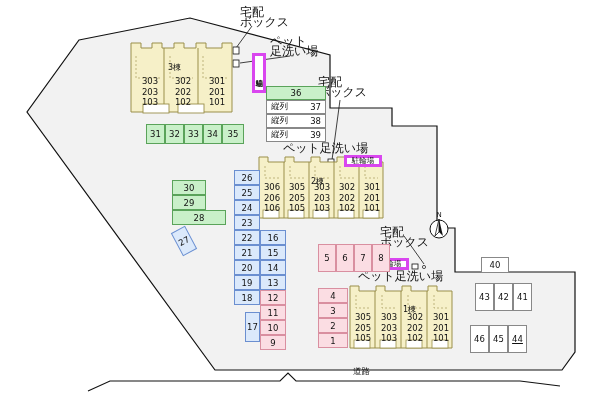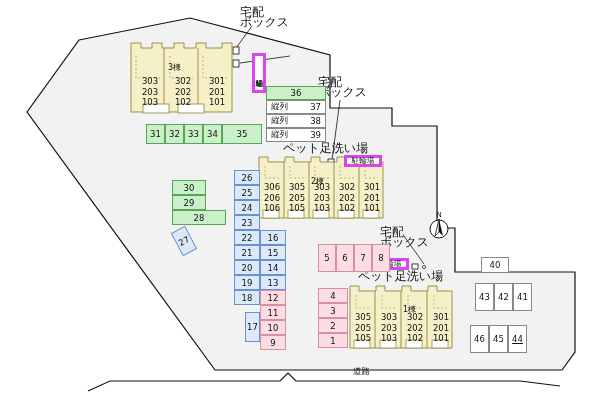--- a/index.html
+++ b/index.html
@@ -116,20 +116,22 @@
     <svg width="24" height="34" viewBox="0 0 24 34">
       <text x="12" y="9" font-size="7" text-anchor="middle" fill="#111" font-family="DejaVu Sans, sans-serif">N</text>
       <circle cx="12" cy="21" r="9" fill="#fff" stroke="#111" stroke-width="1"></circle>
       <path d="M 12,11 L 8,28 L 12,24 Z" fill="#fff" stroke="#111" stroke-width="0.8"></path>
       <path d="M 12,11 L 16,28 L 12,24 Z" fill="#111"></path>
     </svg>
   </div>
 
   <div class="note" style="left:240px;top:8px;width:62px;">宅配
 ボックス</div>
+  <div class="note" style="left:270px;top:37px;width:62px;">ペット
+足洗い場</div>
   <div class="note" style="left:318px;top:78px;width:62px;">宅配
 ボックス</div>
   <div class="note" style="left:283px;top:144px;width:96px;">ペット足洗い場</div>
   <div class="note" style="left:380px;top:228px;width:62px;">宅配
 ボックス</div>
   <div class="note" style="left:358px;top:272px;width:96px;">ペット足洗い場</div>
 
   <div class="boxlabel vert" style="left:252px;top:53px;width:14px;height:40px;">駐輪場</div>
   <div class="boxlabel" style="left:344px;top:155px;width:38px;height:12px;">駐輪場</div>
   <div class="boxlabel" style="left:371px;top:258px;width:38px;height:12px;">駐輪場</div>
@@ -204,21 +206,21 @@
   <div class="unitcol" style="left:429px;top:312px;width:24px;">
     <div>301</div>
     <div>201</div>
     <div>101</div>
   </div>
 
   <div class="cell green" style="left:146px;top:124px;width:19px;height:20px;">31</div>
   <div class="cell green" style="left:165px;top:124px;width:19px;height:20px;">32</div>
   <div class="cell green" style="left:184px;top:124px;width:19px;height:20px;">33</div>
   <div class="cell green" style="left:203px;top:124px;width:19px;height:20px;">34</div>
-  <div class="cell green" style="left:222px;top:124px;width:40px;height:20px;">35</div>
+  <div class="cell green" style="left:222px;top:124px;width:22px;height:20px;">35</div>
 
   <div class="cell green" style="left:266px;top:86px;width:60px;height:14px;">36</div>
   <div class="cell tate" style="left:266px;top:100px;width:60px;height:14px;">
     <span>縦列</span>
     <span>37</span>
   </div>
   <div class="cell tate" style="left:266px;top:114px;width:60px;height:14px;">
     <span>縦列</span>
     <span>38</span>
   </div>

